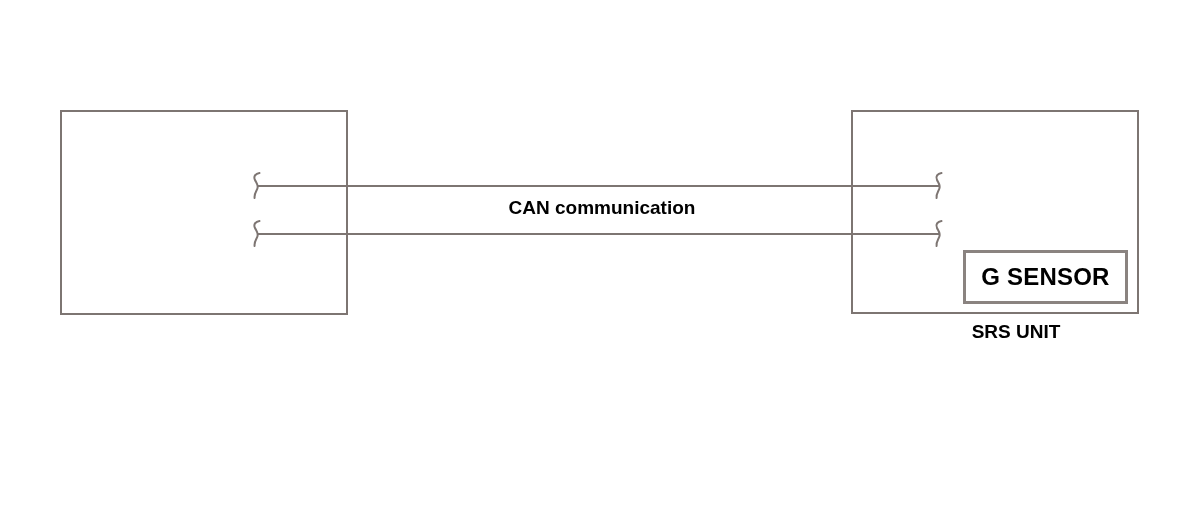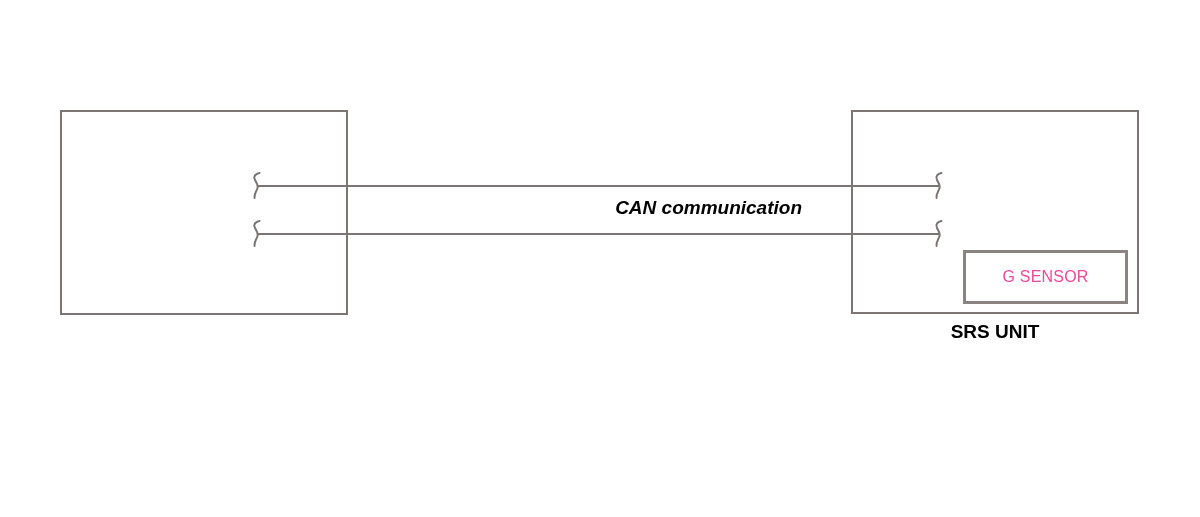--- a/index.html
+++ b/index.html
@@ -47,23 +47,23 @@
     width: 165px;
     height: 54px;
     border: 3px solid #8a8380;
     box-sizing: border-box;
     background: #ffffff;
     display: flex;
     align-items: center;
     justify-content: center;
   }
   #gsensor-box .sub-label {
-    font-size: 16px;
-    font-weight: normal;
-    color: #ec4899;
+    font-size: 24px;
+    font-weight: bold;
+    color: #000000;
     letter-spacing: 0.2px;
     white-space: nowrap;
   }
 
   
   .wire {
     position: absolute;
     height: 2px;
     background: #7d7572;
   }
@@ -103,36 +103,35 @@
     color: #000000;
     text-align: center;
     white-space: nowrap;
   }
   #tcm-label {
     left: 60px;
     top: 322px;
     width: 288px;
   }
   #srs-label {
-    left: 851px;
+    left: 872px;
     top: 321px;
     width: 288px;
   }
 
   #can-label {
     position: absolute;
     left: 402px;
     top: 197px;
     width: 400px;
-    text-align: right;
+    text-align: center;
     font-size: 19px;
     font-weight: bold;
     color: #000000;
     white-space: nowrap;
-    font-style: italic;
   }
 </style>
 </head>
 <body>
 
 <div id="canvas">
 
   <div id="tcm-box" class="unit-box"></div>
 
   <div id="srs-box" class="unit-box"></div>

